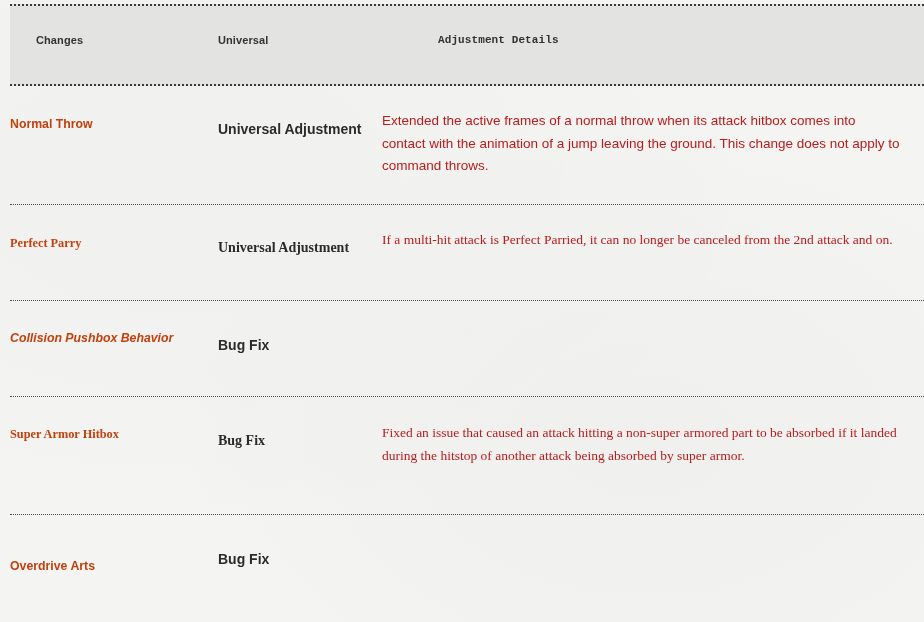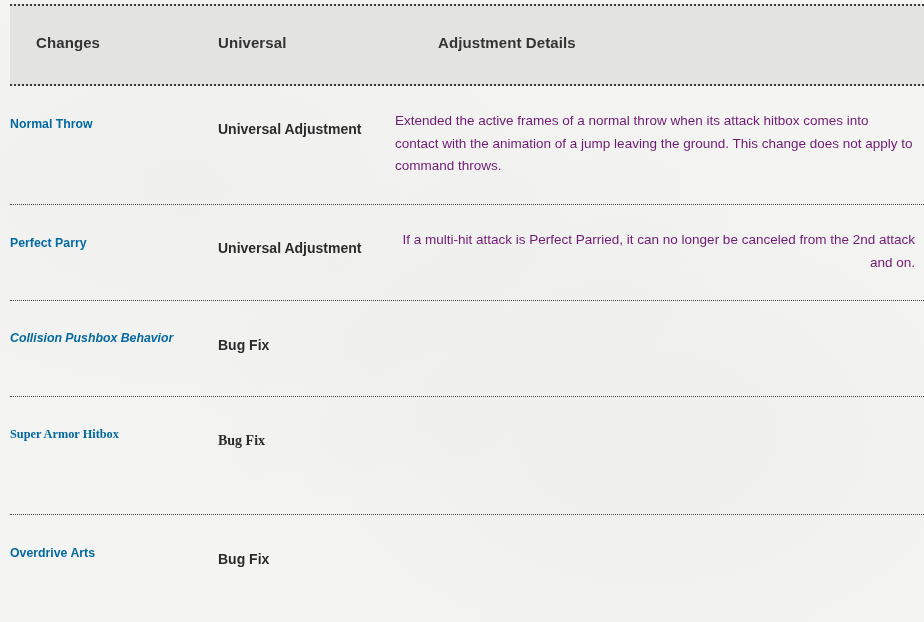--- a/index.html
+++ b/index.html
@@ -28,87 +28,88 @@
       position: relative;
       height: 78px;
       background: #e3e3e2;
       border-top: 2px dotted #3a3a3a;
       border-bottom: 2px dotted #3a3a3a;
     }
     .header .th {
       position: absolute;
       top: 28px;
       font-weight: bold;
-      font-size: 15px;
+      font-size: 11px;
       color: #333;
       letter-spacing: 0.1px;
     }
     .th.c1 { left: 26px; }
     .th.c2 { left: 208px; }
-    .th.c3 { left: 428px; }
+    .th.c3 { left: 428px; font-family: Liberation Mono, monospace; }
 
     .row {
       position: relative;
       border-bottom: 1.5px dotted #4a4a4a;
     }
     .row .cell {
       position: absolute;
     }
     .cell.c1 {
       left: 0;
       font-weight: bold;
       font-size: 12.3px;
-      color: #0369a1;
+      color: #c2410c;
     }
     .cell.c2 {
       left: 208px;
       width: 160px;
       font-weight: bold;
       font-size: 14px;
       line-height: 22.5px;
       color: #2b2b2b;
       margin-top: 8px;
     }
     .cell.c3 {
-      left: 385px;
+      left: 372px;
       width: 520px;
       font-size: 13.5px;
       line-height: 22.5px;
-      color: #701a75;
+      color: #b91c1c;
     }
   </style>
 </head>
 <body>
 
 <div class="table">
   <div class="header">
     <div class="th c1">Changes</div>
     <div class="th c2">Universal</div>
     <div class="th c3">Adjustment Details</div>
   </div>
 
   <div class="row" style="height:118px;">
     <div class="cell c1" style="top:31px;">Normal Throw</div>
     <div class="cell c2" style="top:24px;">Universal Adjustment</div>
     <div class="cell c3" style="top:24px;">Extended the active frames of a normal throw when its attack hitbox comes into contact with the animation of a jump leaving the ground. This change does not apply to command throws.</div>
   </div>
 
-  <div class="row" style="height:95px;">
+  <div class="row" style="height:95px;font-family:Liberation Serif, serif;">
     <div class="cell c1" style="top:31px;">Perfect Parry</div>
     <div class="cell c2" style="top:24px;">Universal Adjustment</div>
-    <div class="cell c3" style="top:24px;text-align:right;">If a multi-hit attack is Perfect Parried, it can no longer be canceled from the 2nd attack and on.</div>
+    <div class="cell c3" style="top:24px;">If a multi-hit attack is Perfect Parried, it can no longer be canceled from the 2nd attack and on.</div>
   </div>
 
   <div class="row" style="height:95px;">
     <div class="cell c1" style="top:30px;font-style:italic;">Collision Pushbox Behavior</div>
     <div class="cell c2" style="top:25px;">Bug Fix</div>
   </div>
 
   <div class="row" style="height:117px;font-family:Liberation Serif, serif;">
     <div class="cell c1" style="top:30px;">Super Armor Hitbox</div>
     <div class="cell c2" style="top:25px;">Bug Fix</div>
+    <div class="cell c3" style="top:25px;">Fixed an issue that caused an attack hitting a non-super armored part to be absorbed if it landed during the hitstop of another attack being absorbed by super armor.</div>
   </div>
 
   <div class="row" style="height:110px; border-bottom:none;">
-    <div class="cell c1" style="top:31px;">Overdrive Arts</div>
+    <div class="cell c1" style="top:44px;">Overdrive Arts</div>
     <div class="cell c2" style="top:25px;">Bug Fix</div>
   </div>
 </div>
 
 </body></html>

